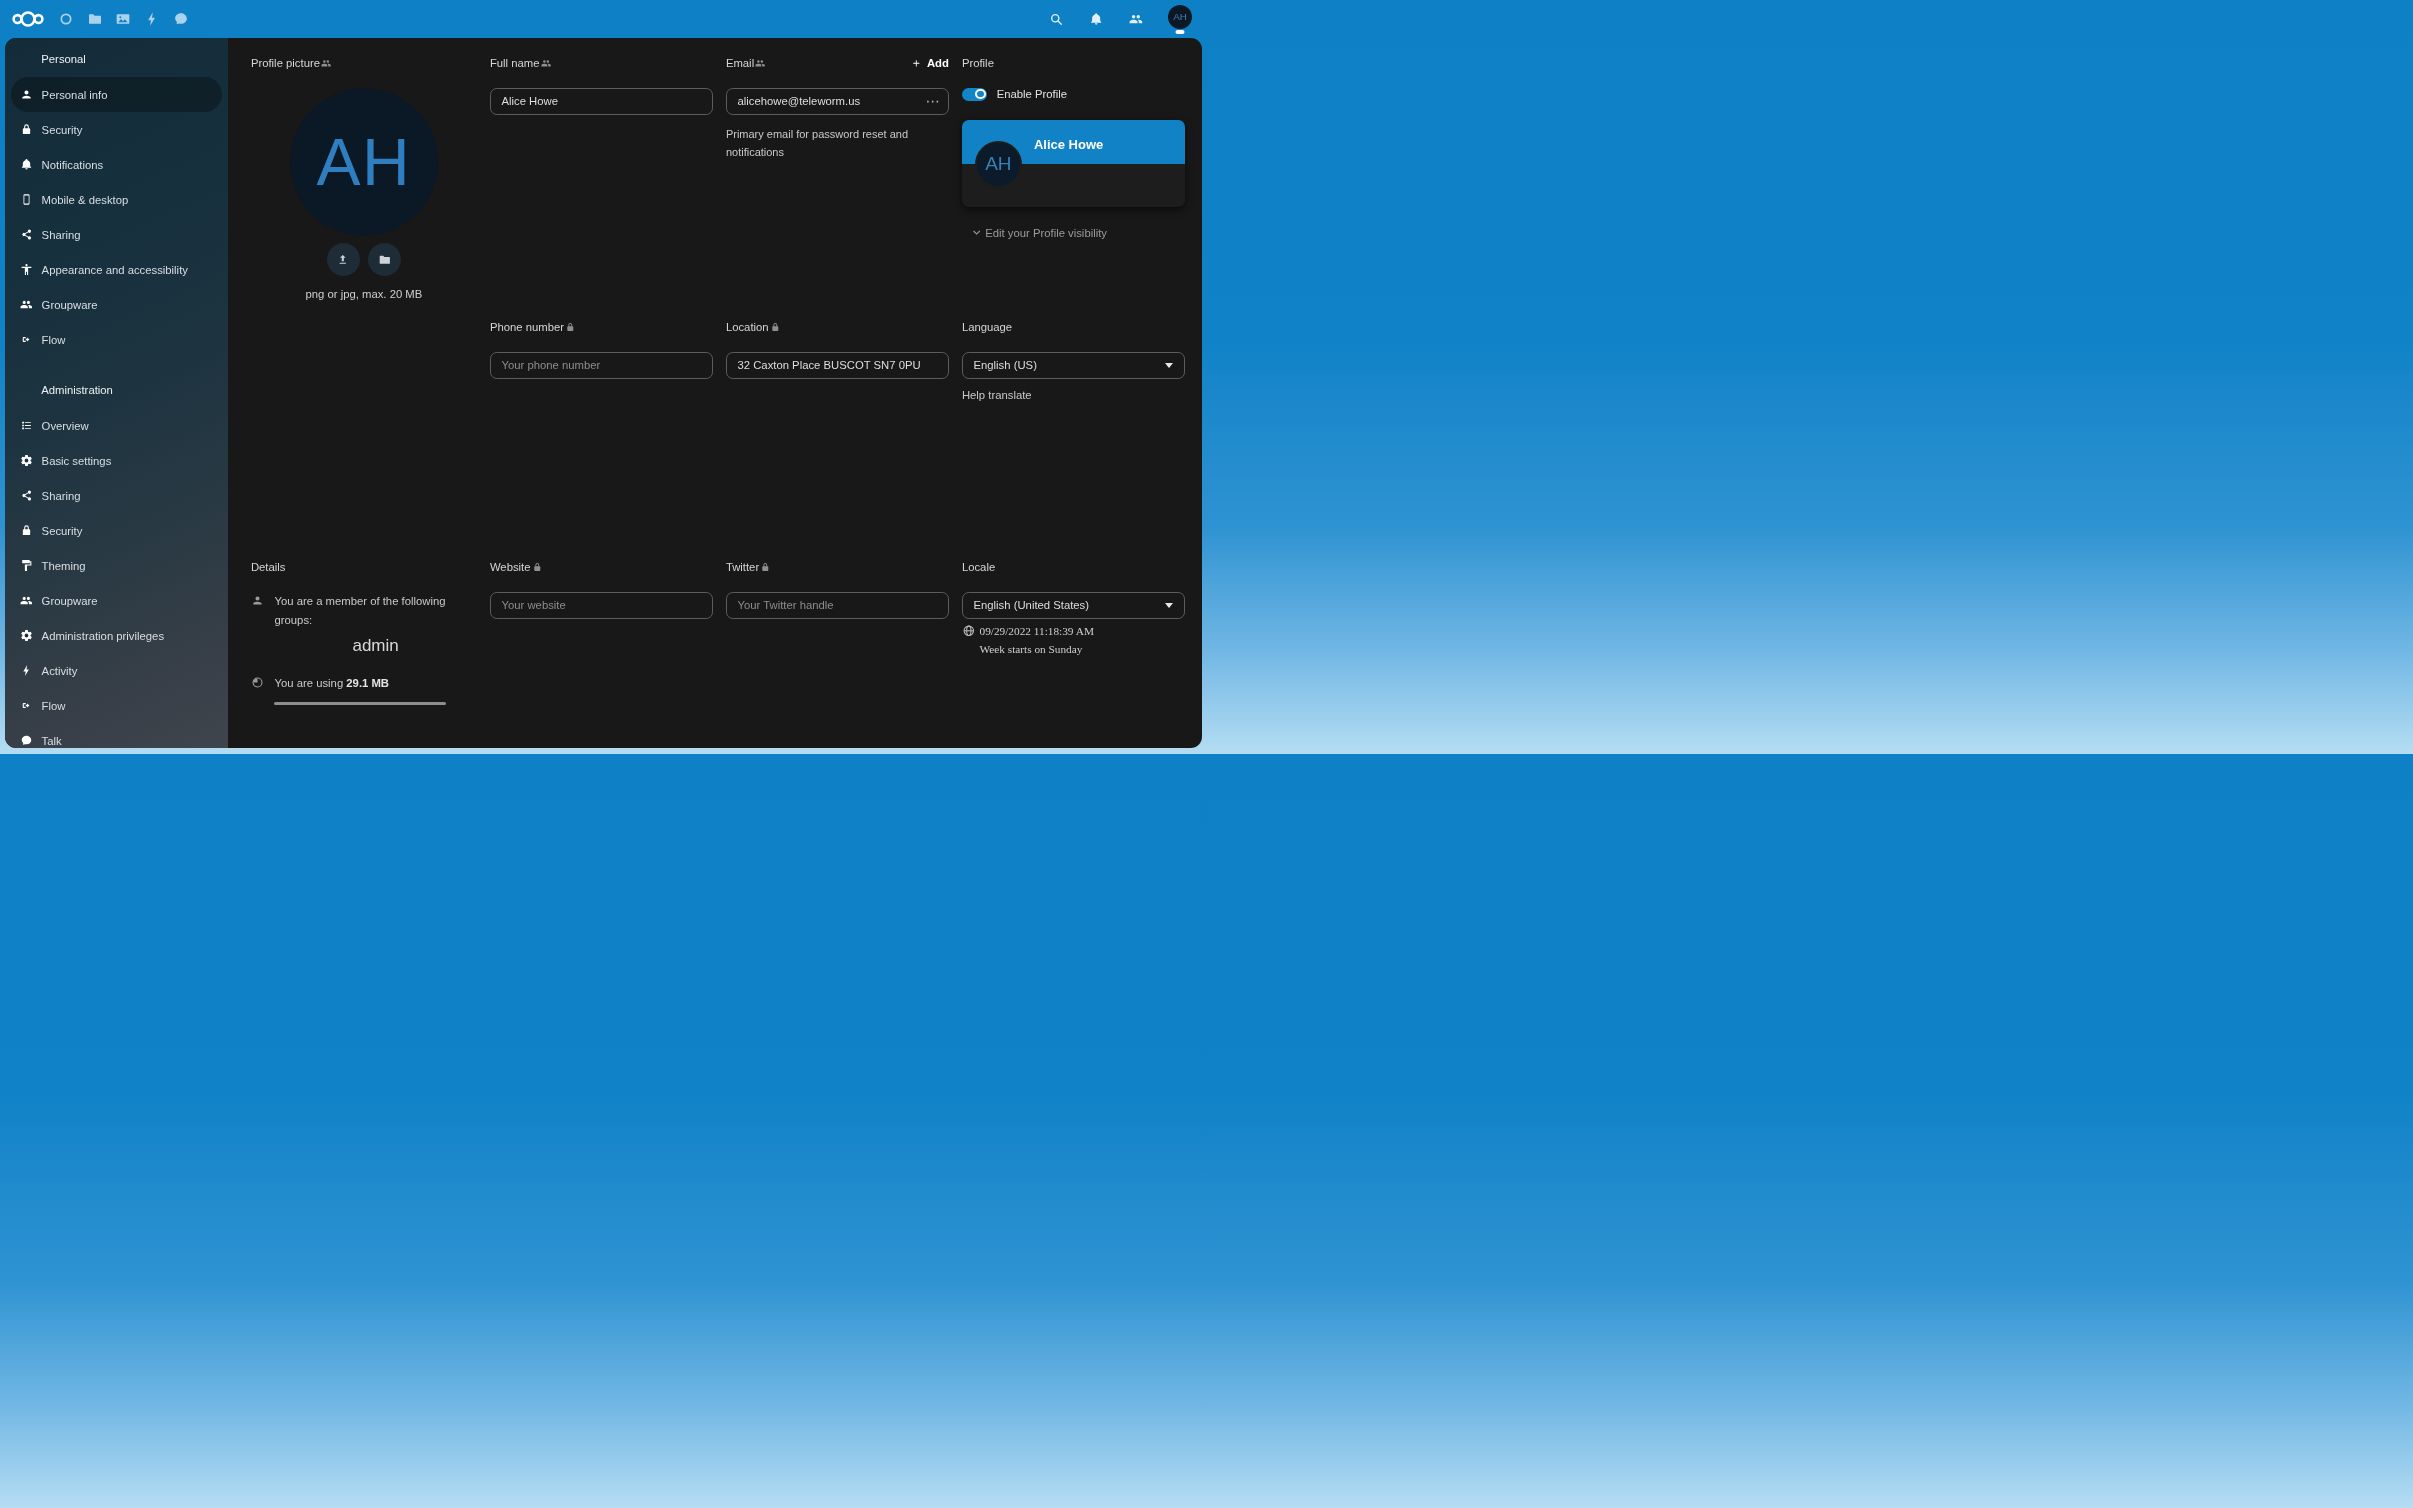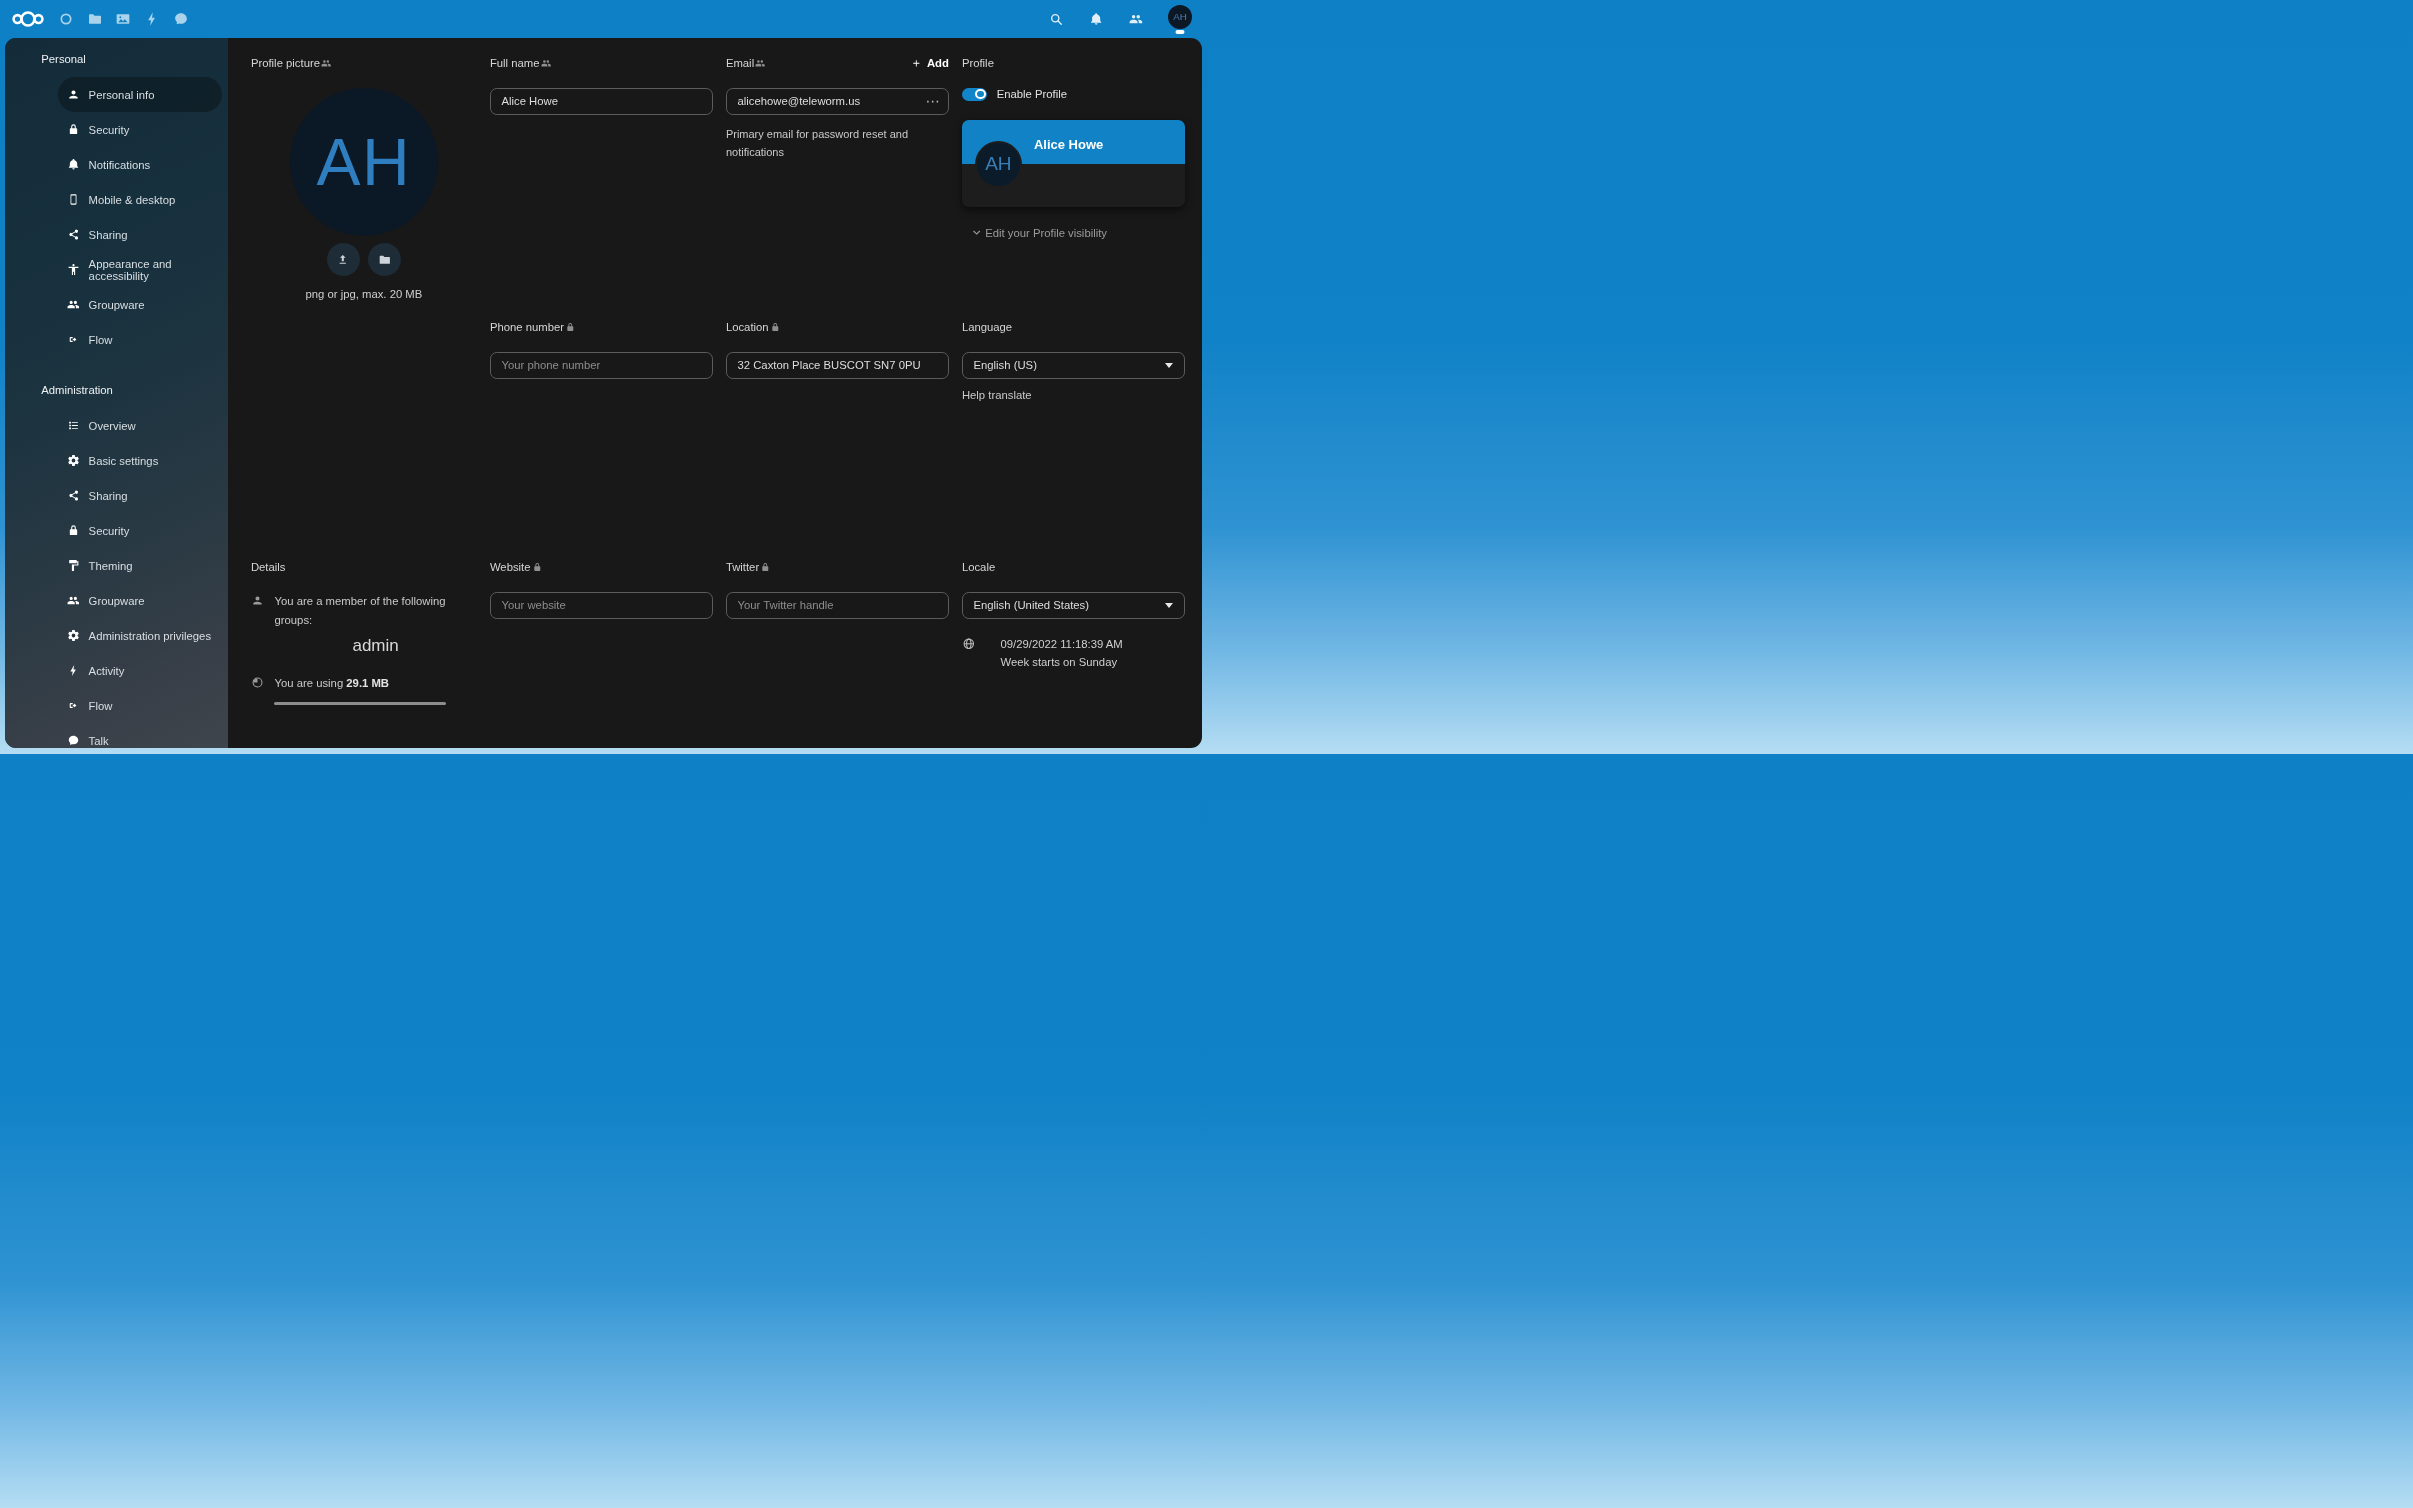--- a/index.html
+++ b/index.html
@@ -29,21 +29,21 @@
   
   .app { position:absolute; top:38px; left:5.3px; right:5.3px; bottom:6px; border-radius:11.3px;
          overflow:hidden; display:flex; background:#181818; }
   
   .sidebar { width:223px; flex-shrink:0; overflow:hidden;
              background:linear-gradient(155deg,#142c39 0%,#17303d 30%,#1d3440 50%,#2b3a44 72%,#383f48 88%,#3f454d 100%); }
   .nav { padding-top:10.6px; }
   .nav-heading { font-size:11.3px; font-weight:normal; color:#eef1f3; padding-left:36px; height:21px;
                  display:flex; align-items:center; }
   .nav-heading.admin { margin-top:22.6px;text-align:right; }
-  .nav-list { margin-top:7.5px;padding-left:47px; }
+  .nav-list { margin-top:7.5px; }
   .nav-item { height:35px; margin:0 6px; padding:0 7.5px 0 9px; display:flex; align-items:center;
               gap:8.3px; border-radius:17.3px; color:#d9dfe3; font-size:11.3px; cursor:pointer; }
   .nav-item .ico { width:13px; height:13px; flex-shrink:0; color:#ffffff; display:flex;
                    align-items:center; justify-content:center; }
   .nav-item .ico svg { width:13px; height:13px; }
   .nav-item.selected { background:rgba(0,0,0,0.30); }
   
   .main { flex:1; display:grid; grid-template-columns:226px 223px 223px 223px;
           grid-template-rows:264px 240px 1fr; column-gap:13px; padding:15px 12px 0 22.6px; }
   .field-label { display:flex; align-items:center; gap:1px; height:19.6px; font-size:11.3px;
@@ -95,21 +95,21 @@
   
   .details-row { display:flex; gap:10.6px; margin-top:10.6px; }
   .details-row .dico { width:13px; height:13px; color:#9b9b9b; flex-shrink:0; margin-top:2.3px; }
   .details-row .dico svg { width:13px; height:13px; }
   .details-text { font-size:11.3px; color:#c9c9c9; line-height:19px; max-width:181px; }
   .groups-name { font-size:17px; font-weight:normal; color:#d9d9d9; margin:6px 0 0 23.4px;text-align:center; }
   .quota-row { margin-top:18px; }
   .quota-text strong { color:#e4e4e4; }
   .quota-bar { margin:9px 0 0 23.4px; width:172px; height:3.8px; border-radius:2.3px; background:#8d8d8d; }
   
-  .locale-info { display:flex; gap:25px; margin-top:16px; }
+  .locale-info { display:flex; gap:4px; margin-top:3px;font-family:Liberation Serif, serif; }
   .locale-info .gico { width:13.6px; height:13.6px; color:#b9b9b9; flex-shrink:0; margin-top:2.3px; }
   .locale-info .gico svg { width:13.6px; height:13.6px; }
   .locale-lines { font-size:11.3px; color:#cfcfcf; line-height:18px; }
   
   .sec-picture  { grid-column:1; grid-row:1; }
   .sec-fullname { grid-column:2; grid-row:1; }
   .sec-email    { grid-column:3; grid-row:1; }
   .sec-profile  { grid-column:4; grid-row:1; }
   .sec-phone    { grid-column:2; grid-row:2; }
   .sec-location { grid-column:3; grid-row:2; }

